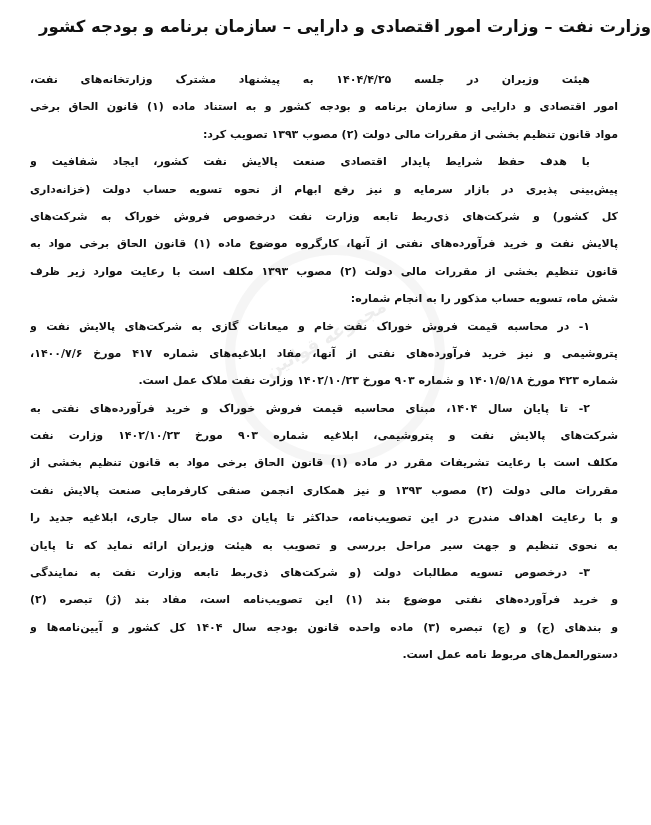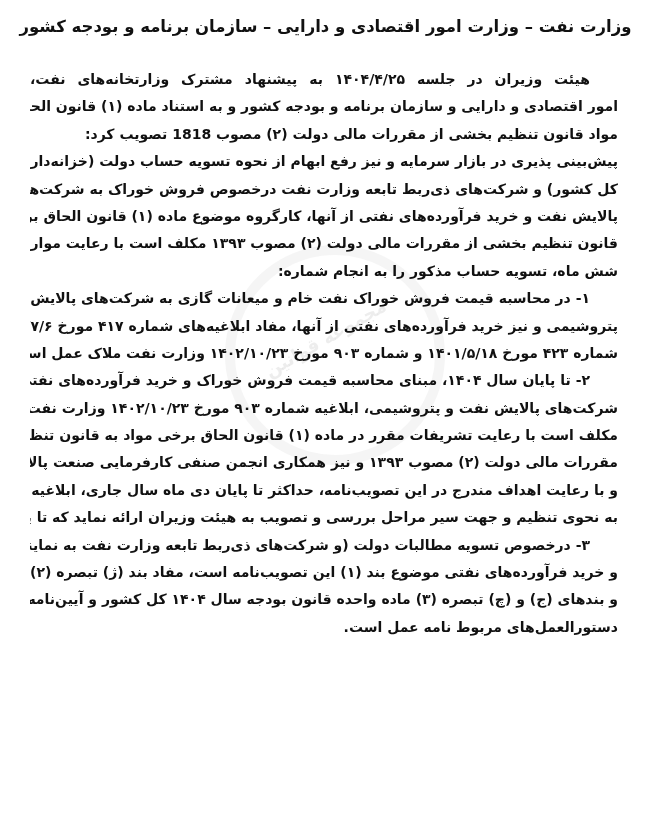--- a/index.html
+++ b/index.html
@@ -3,28 +3,28 @@
 <meta charset="utf-8">
 <style>
   html, body { margin: 0; padding: 0; background: #ffffff; }
   body { width: 651px; height: 825px; overflow: hidden; position: relative; }
   .page {
     position: absolute; left: 0; top: 0; width: 651px; height: 825px;
     background: #ffffff; direction: rtl;
     font-family: "DejaVu Sans", sans-serif; color: #111111;
   }
   .title {
-    position: absolute; top: 14px; left: 0; right: 0; text-align: center;
+    position: absolute; top: 14px; left: 0; right: 0; 
     font-weight: bold; font-size: 16.5px; line-height: 26px; white-space: nowrap;
   }
   .body {
     position: absolute; top: 66px; left: 30px; width: 588px;
   }
   .line {
-    height: 27.4px; line-height: 27.4px; font-size: 14px; font-weight: bold;
+    height: 27.4px; line-height: 27.4px; font-size: 11px; font-weight: bold;
     white-space: nowrap; text-align: justify; text-align-last: justify;
     overflow: hidden;
   }
   .line.indent { padding-right: 28px; }
   .line.last { text-align-last: right; }
   .watermark {
     position: absolute; left: 225px; top: 245px; width: 200px; height: 200px;
     border-radius: 50%; border: 10px solid rgba(200,200,200,0.18);
     transform: rotate(-30deg); pointer-events: none;
   }
@@ -39,22 +39,23 @@
 <div class="page">
   <div class="watermark">
     <div class="watermark-text">مجموعه قوانین</div>
   </div>
 
   <div class="title">وزارت نفت – وزارت امور اقتصادی و دارایی – سازمان برنامه و بودجه کشور</div>
 
   <div class="body">
     <div class="line indent">هیئت وزیران در جلسه ۱۴۰۴/۴/۲۵ به پیشنهاد مشترک وزارتخانه‌های نفت،</div>
     <div class="line">امور اقتصادی و دارایی و سازمان برنامه و بودجه کشور و به استناد ماده (۱) قانون الحاق برخی</div>
-    <div class="line last">مواد قانون تنظیم بخشی از مقررات مالی دولت (۲) مصوب 1818 تصویب کرد:</div>
+    <div class="line last">مواد قانون تنظیم بخشی از مقررات مالی دولت (۲) مصوب ۱۳۹۳ تصویب کرد:</div>
 
+    <div class="line indent">با هدف حفظ شرایط پایدار اقتصادی صنعت پالایش نفت کشور، ایجاد شفافیت و</div>
     <div class="line">پیش‌بینی پذیری در بازار سرمایه و نیز رفع ابهام از نحوه تسویه حساب دولت (خزانه‌داری</div>
     <div class="line">کل کشور) و شرکت‌های ذی‌ربط تابعه وزارت نفت درخصوص فروش خوراک به شرکت‌های</div>
     <div class="line">پالایش نفت و خرید فرآورده‌های نفتی از آنها، کارگروه موضوع ماده (۱) قانون الحاق برخی مواد به</div>
     <div class="line">قانون تنظیم بخشی از مقررات مالی دولت (۲) مصوب ۱۳۹۳ مکلف است با رعایت موارد زیر ظرف</div>
     <div class="line last">شش ماه، تسویه حساب مذکور را به انجام شماره:</div>
 
     <div class="line indent">۱- در محاسبه قیمت فروش خوراک نفت خام و میعانات گازی به شرکت‌های پالایش نفت و</div>
     <div class="line">پتروشیمی و نیز خرید فرآورده‌های نفتی از آنها، مفاد ابلاغیه‌های شماره ۴۱۷ مورخ ۱۴۰۰/۷/۶،</div>
     <div class="line last">شماره ۴۲۳ مورخ ۱۴۰۱/۵/۱۸ و شماره ۹۰۳ مورخ ۱۴۰۲/۱۰/۲۳ وزارت نفت ملاک عمل است.</div>
 

